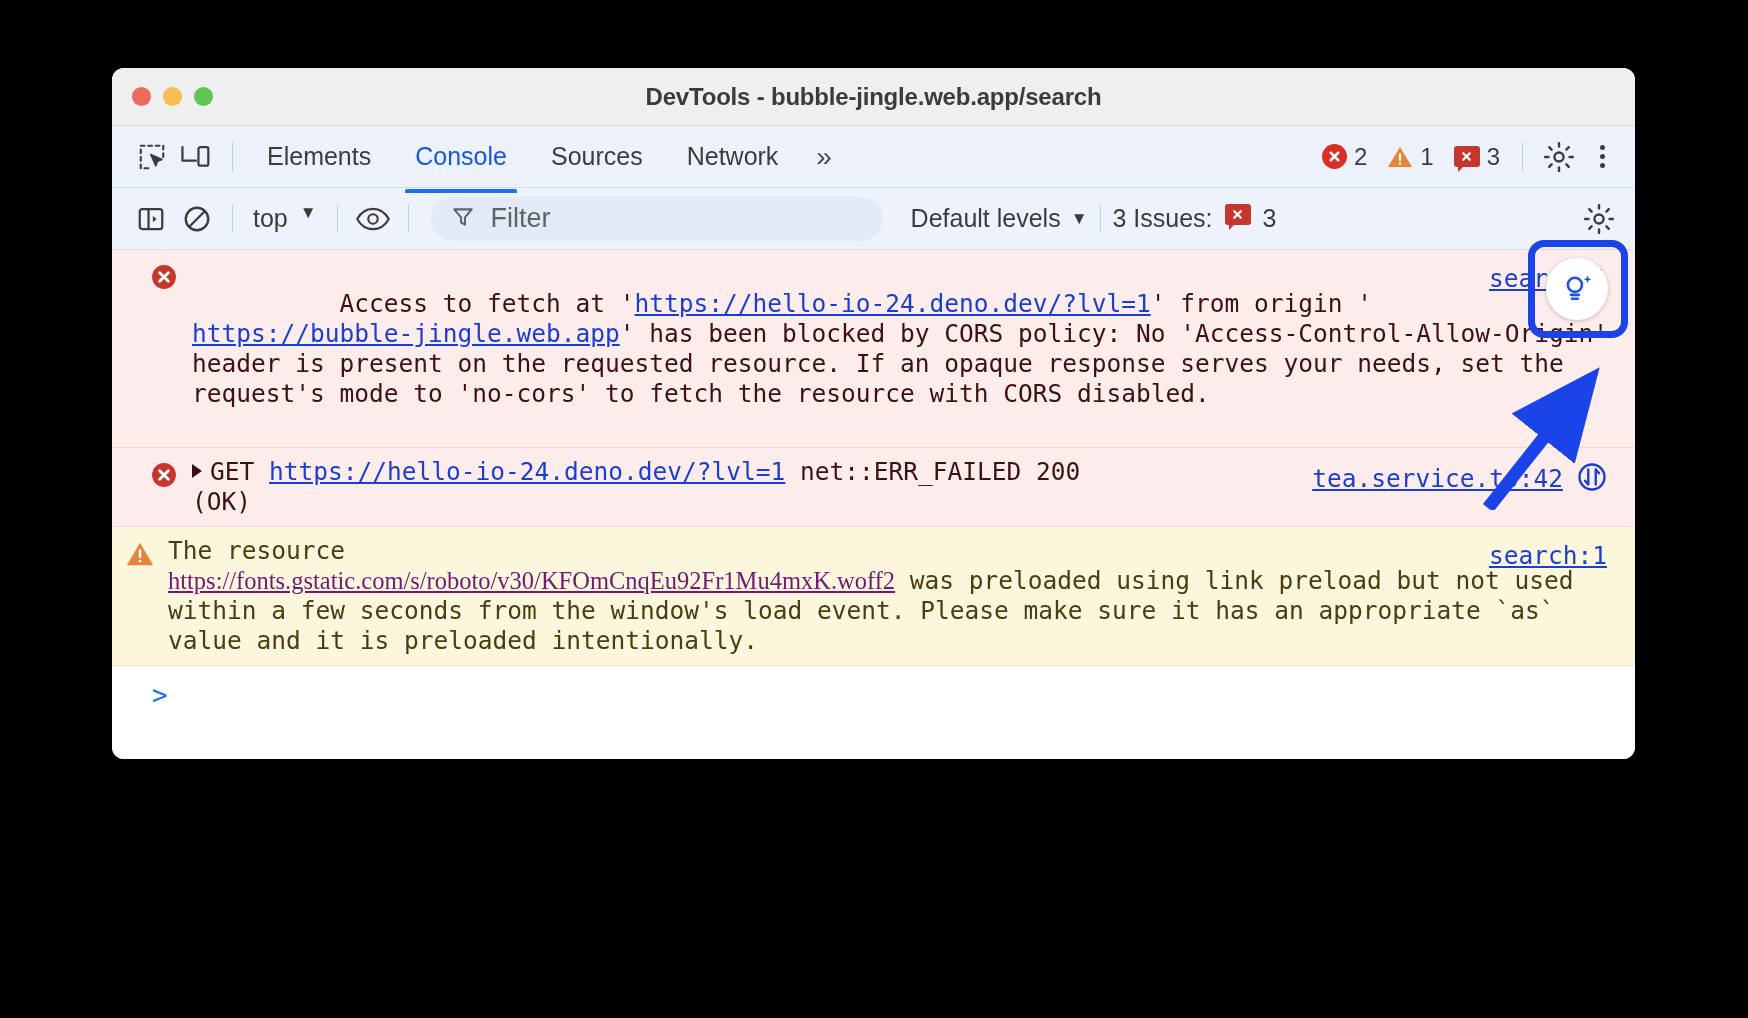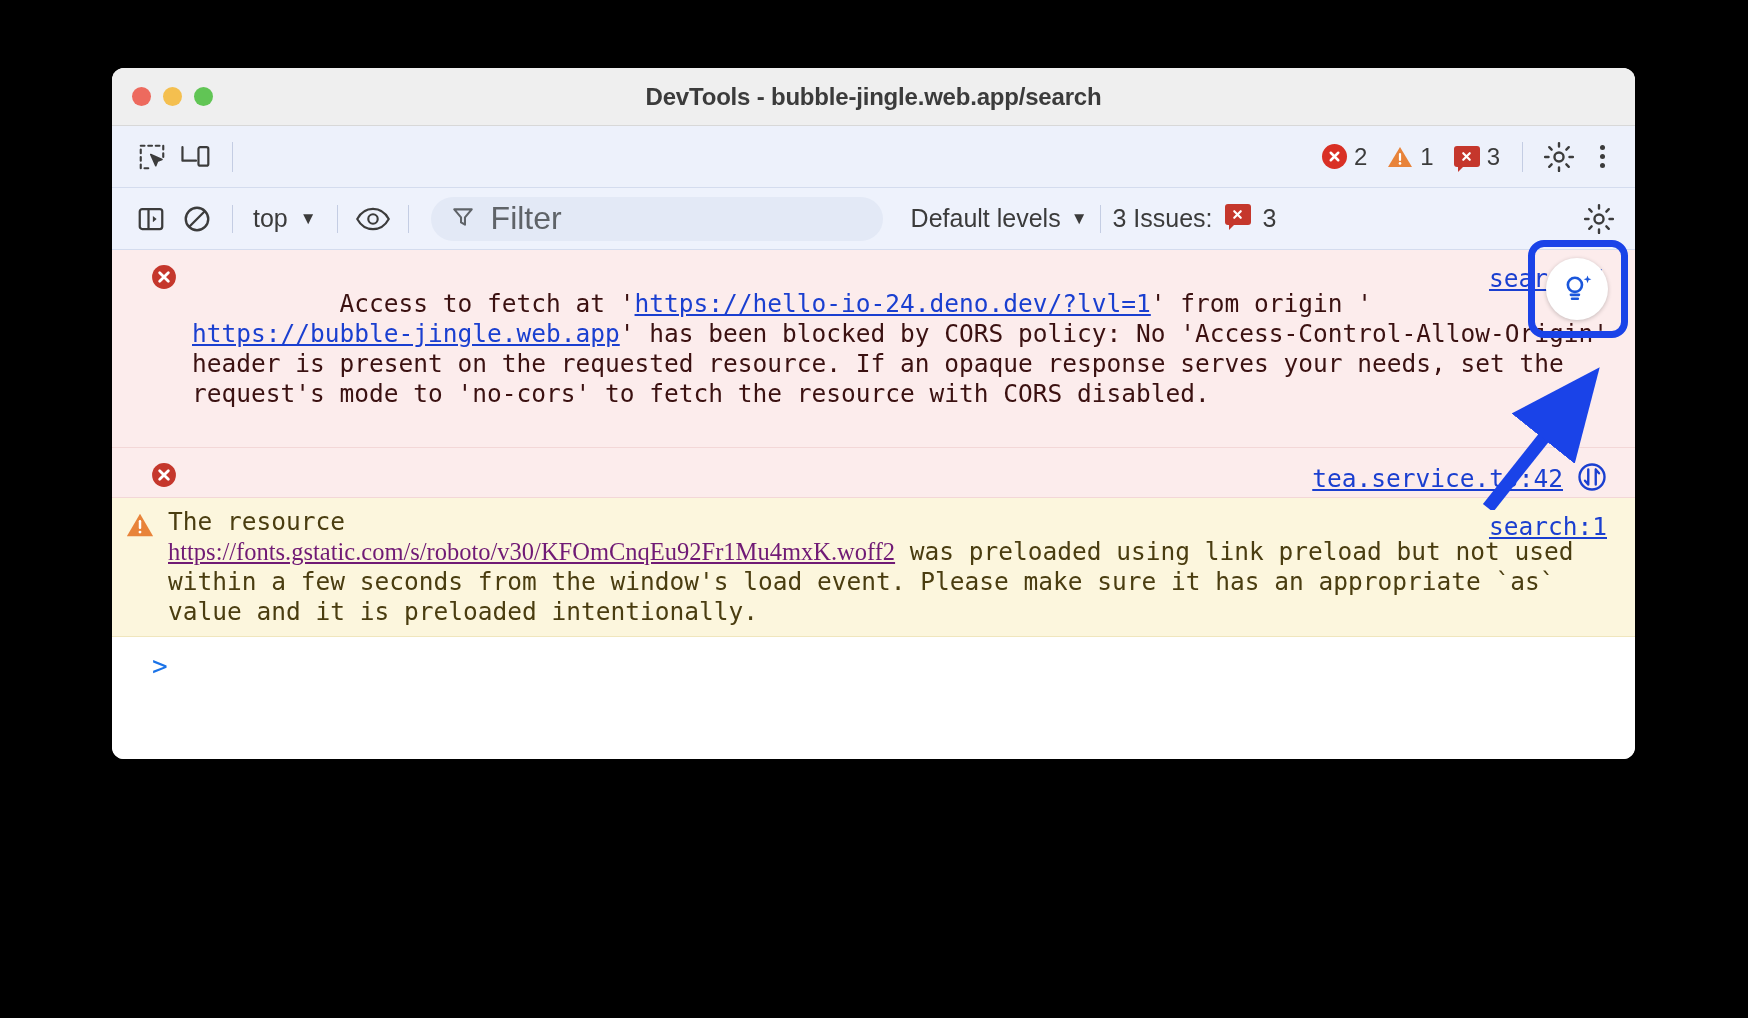--- a/index.html
+++ b/index.html
@@ -149,39 +149,39 @@
     align-items: center;
     padding: 0 14px 0 16px;
   }
   .ct-icon {
     width: 46px; height: 42px;
     display: flex; align-items: center; justify-content: center;
     cursor: pointer; color: #3c3c3c;
   }
   .ct-sep { width: 1px; height: 28px; background: #c4cde3; margin: 0 12px; }
   .ctx-select {
-    display: flex; align-items: center; gap: 12px;
+    display: flex; gap: 12px;
     font-size: 25px; color: #3b3b3b;
     padding: 2px 8px; cursor: pointer;
   }
   .caret { font-size: 17px; line-height: 1; }
   .filter-box {
     flex: 1;
     max-width: 452px;
     height: 44px;
     background: #e3e9f6;
     border-radius: 22px;
     display: flex; align-items: center;
     padding: 0 20px;
     gap: 14px;
     margin: 0 10px;
   }
   .filter-box input {
     border: none; background: transparent; outline: none;
-    font-size: 32px; color: #3b3b3b;
+    font-size: 27px; color: #3b3b3b;
     font-family: "Liberation Sans", sans-serif;
     width: 100%;
   }
   .filter-box input::placeholder { color: #5f6368; }
   .levels {
     display: flex; align-items: center; gap: 10px;
     font-size: 25px; color: #3b3b3b;
     margin-left: 18px; cursor: pointer; white-space: nowrap;
   }
   .issues-group {
@@ -311,20 +311,27 @@
           <path d="M11 10l9 4-3.6 1.3L15 19z" fill="#3c3c3c" stroke="#3c3c3c" stroke-width="1.3" stroke-linejoin="round"></path>
         </svg>
       </div>
       <div class="tb-icon">
         <svg width="32" height="30" viewBox="0 0 26 22" fill="none" stroke="#3c3c3c" stroke-width="1.8">
           <path d="M2 3v11h11" stroke-linecap="round" stroke-linejoin="round"></path>
           <rect x="15" y="3" width="8" height="15" rx="1.4"></rect>
         </svg>
       </div>
       <div class="tb-sep"></div>
+      <div class="tabs">
+        <div class="tab">Elements</div>
+        <div class="tab active">Console</div>
+        <div class="tab">Sources</div>
+        <div class="tab">Network</div>
+        <div class="tab-overflow">»</div>
+      </div>
 
       <div class="tabbar-right">
         <div class="counter">
           <span class="badge-circle">
             <svg width="15" height="15" viewBox="0 0 12 12">
                 <path d="M3 3l6 6M9 3l-6 6" stroke="#fff" stroke-width="2" stroke-linecap="round"></path>
               </svg>
           </span>
           <span>2</span>
         </div>
@@ -436,20 +443,22 @@
         <span class="src-link">search:1</span>
       </div>
 
       <div class="msg error">
         <div class="msg-icon">
           <svg class="ic-err" viewBox="0 0 24 24">
             <circle cx="12" cy="12" r="11" fill="#c5372c"></circle>
             <path d="M8 8l8 8M16 8l-8 8" stroke="#fff" stroke-width="2.6" stroke-linecap="round"></path>
           </svg>
         </div>
+        <div class="msg-text"><span class="disclosure"></span><span>GET </span><span class="lnk">https://hello-io-24.deno.dev/?lvl=1</span><span> net::ERR_FAILED 200 </span>
+<span>(OK)</span></div>
         <span class="src-link">
           <span>tea.service.ts:42</span><span class="net-icon">
             <svg width="30" height="30" viewBox="0 0 24 24" fill="none" stroke="#1a3fd0" stroke-width="1.9">
               <circle cx="12" cy="12" r="10"></circle>
               <path d="M9 6v12M9 18l-2.6-3M15 18V6M15 6l2.6 3" stroke-linecap="round" stroke-linejoin="round"></path>
             </svg>
           </span>
         </span>
       </div>
 

